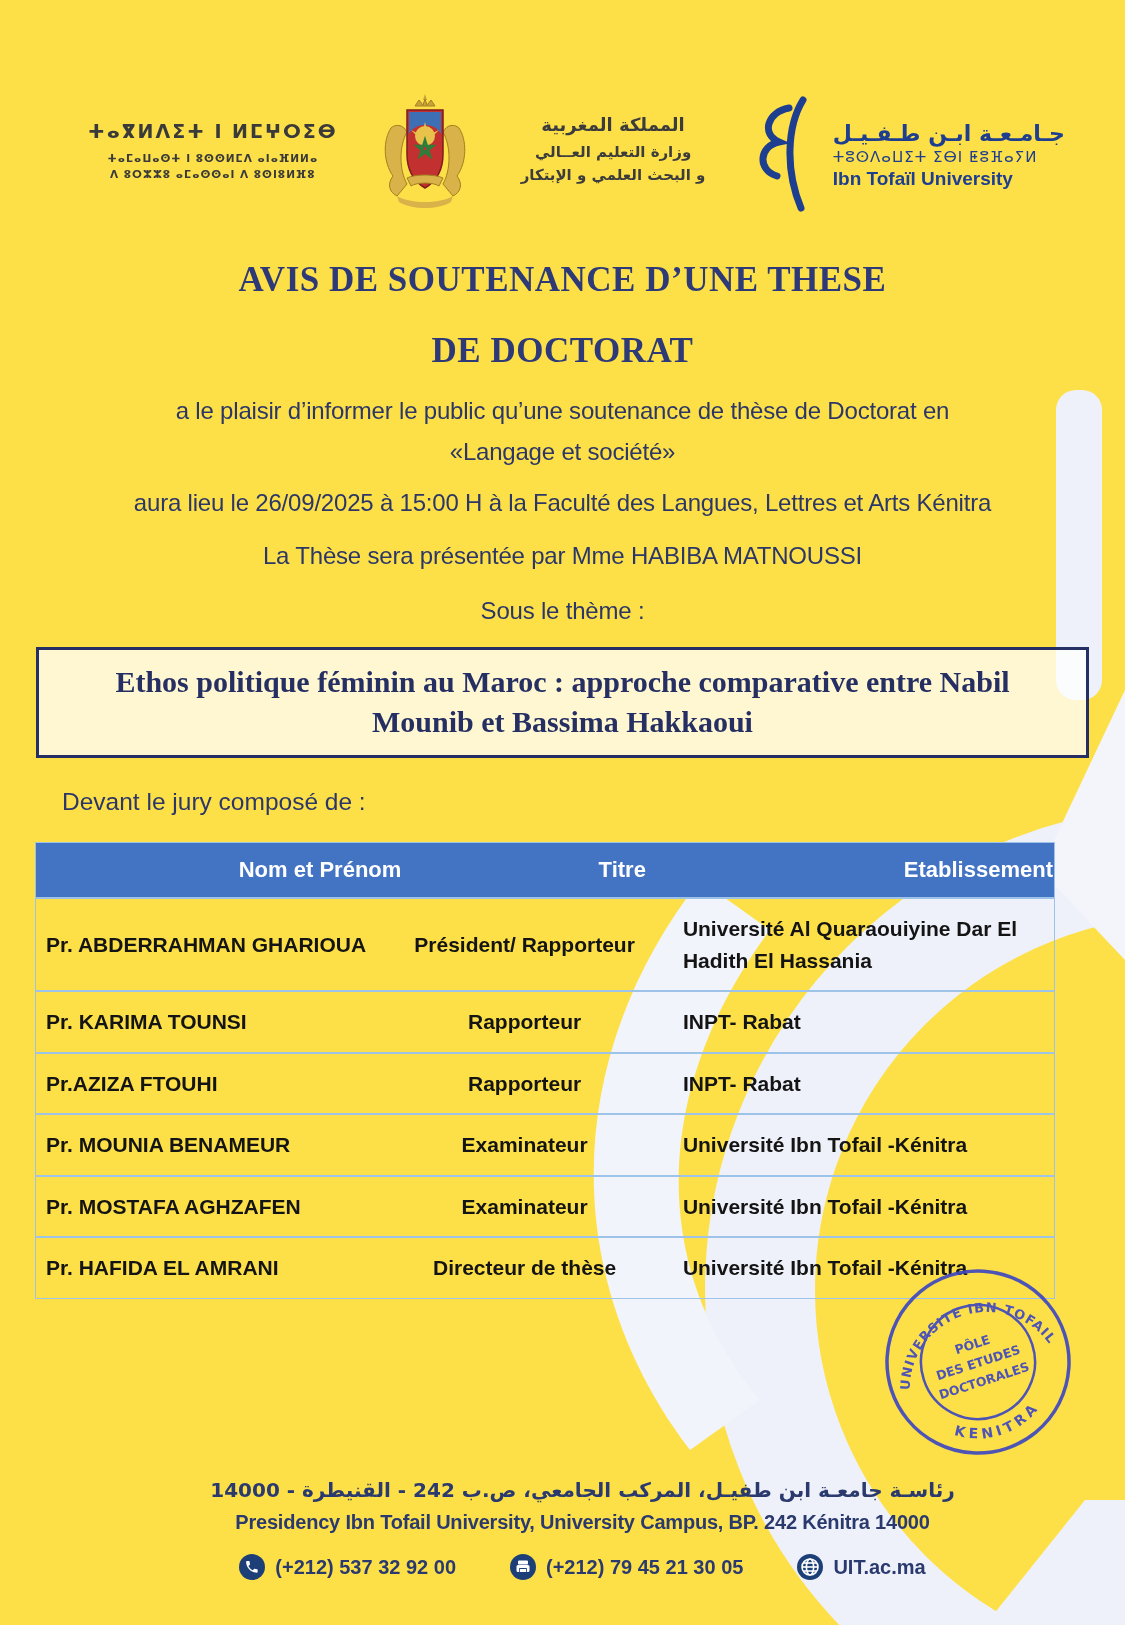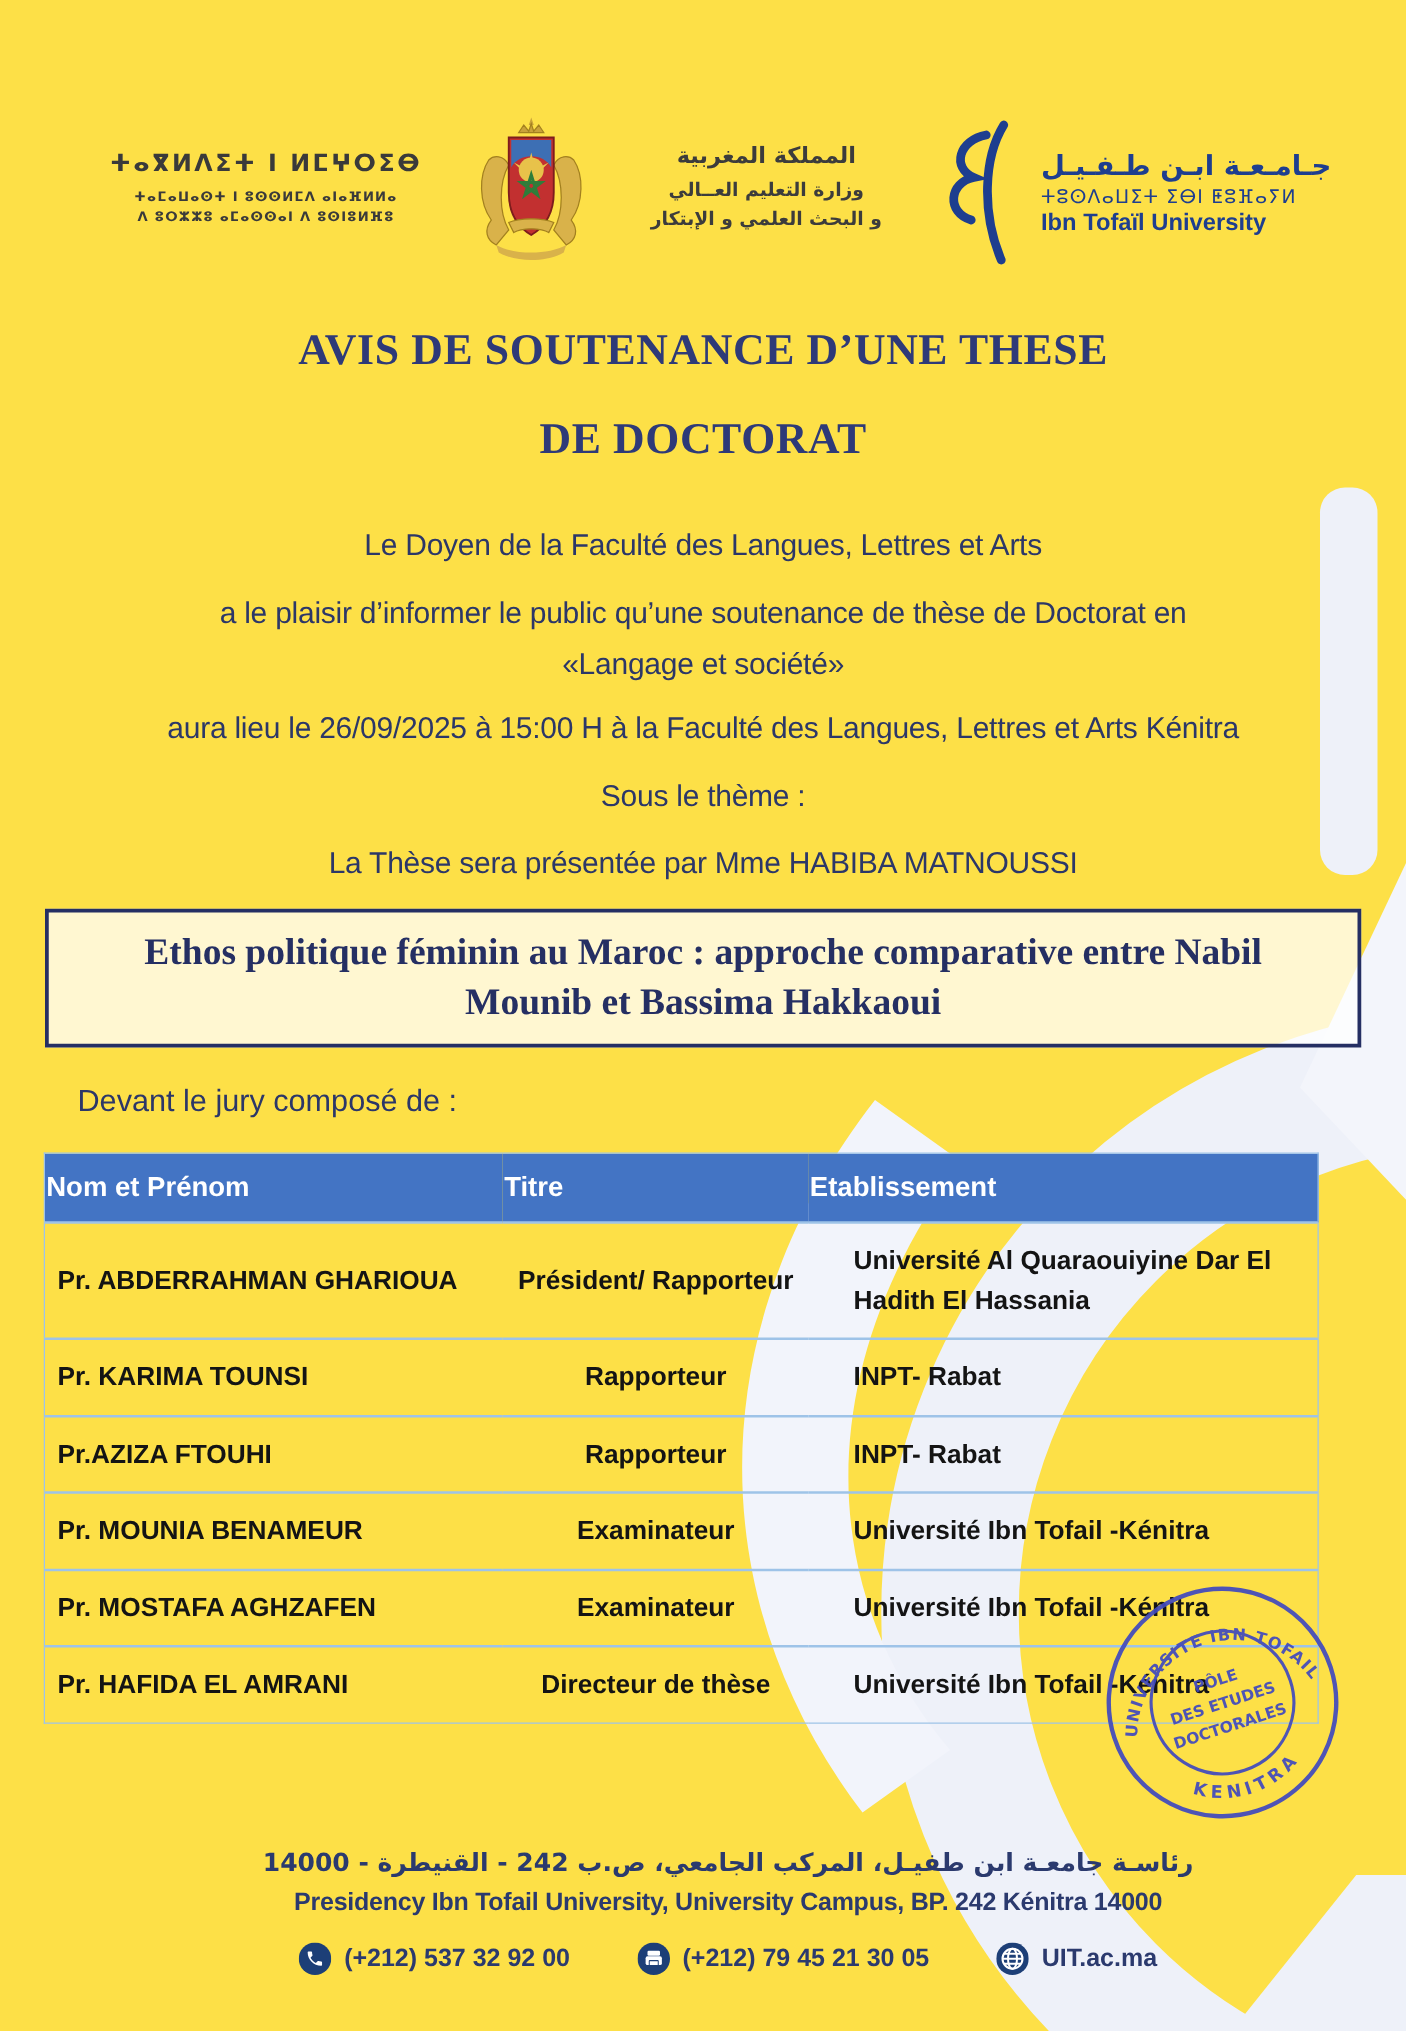--- a/index.html
+++ b/index.html
@@ -61,21 +61,21 @@
   .jury-intro{margin:30px 0 0 62px; font-size:24.5px; color:#2c3768;}
 
   
   table.jury{
     margin:26px 36px 0 35px; width:1020px; border-collapse:collapse;
     font-size:21px; font-weight:bold; color:#141414;
     border:1.5px solid #9ec3e8;
   }
   table.jury thead th{
     background:#4374c4; color:#ffffff; font-size:22px; font-weight:bold;
-    height:52px; text-align:left; border:none;
+    height:52px; text-align:right; border:none;
   }
   table.jury td{
     border-top:2px solid #9ec3e8; background:transparent;
     padding:14px 6px; line-height:1.5;
   }
   table.jury thead th:nth-child(1){width:36%;}
   table.jury thead th:nth-child(2){width:24%;}
   table.jury thead th:nth-child(3){width:40%;}
   table.jury td.c-name{text-align:left; padding-left:10px;}
   table.jury td.c-title{text-align:center;}
@@ -145,26 +145,25 @@
           <div class="u-en">Ibn Tofaïl University</div>
         </div>
       </div>
     </div>
 
     <div class="main-title">
       <div class="l1">AVIS DE SOUTENANCE D’UNE THESE</div>
       <div class="l2">DE DOCTORAT</div>
     </div>
 
-    <div class="bodytxt b1">Le Doyen de la Faculté des Langues, Lettres et Arts</div>
     <div class="bodytxt b2">a le plaisir d’informer le public qu’une soutenance de thèse de Doctorat en</div>
     <div class="bodytxt b3">«Langage et société»</div>
     <div class="bodytxt b4">aura lieu le 26/09/2025 à  15:00 H à la Faculté des Langues, Lettres et Arts Kénitra</div>
+    <div class="bodytxt b5">La Thèse sera présentée par Mme HABIBA MATNOUSSI</div>
     <div class="bodytxt b6">Sous le thème :</div>
-    <div class="bodytxt b5">La Thèse sera présentée par Mme HABIBA MATNOUSSI</div>
 
     <div class="thesis-box">Ethos politique féminin au Maroc : approche comparative entre Nabil Mounib et Bassima Hakkaoui</div>
 
     <div class="jury-intro">Devant le jury composé de :</div>
 
     <table class="jury">
       <thead>
         <tr>
           <th>Nom et Prénom</th>
           <th>Titre</th>

